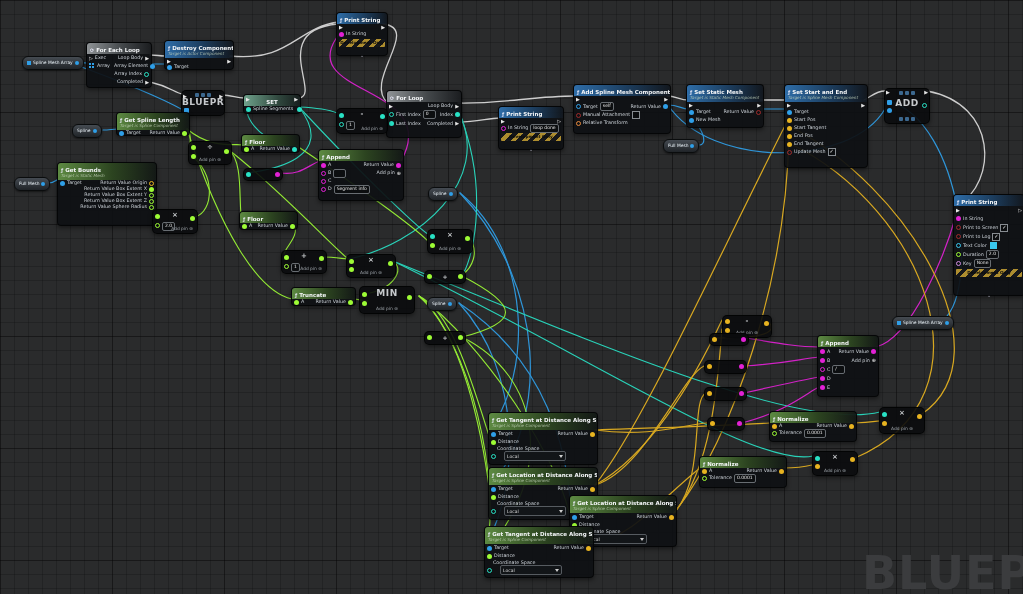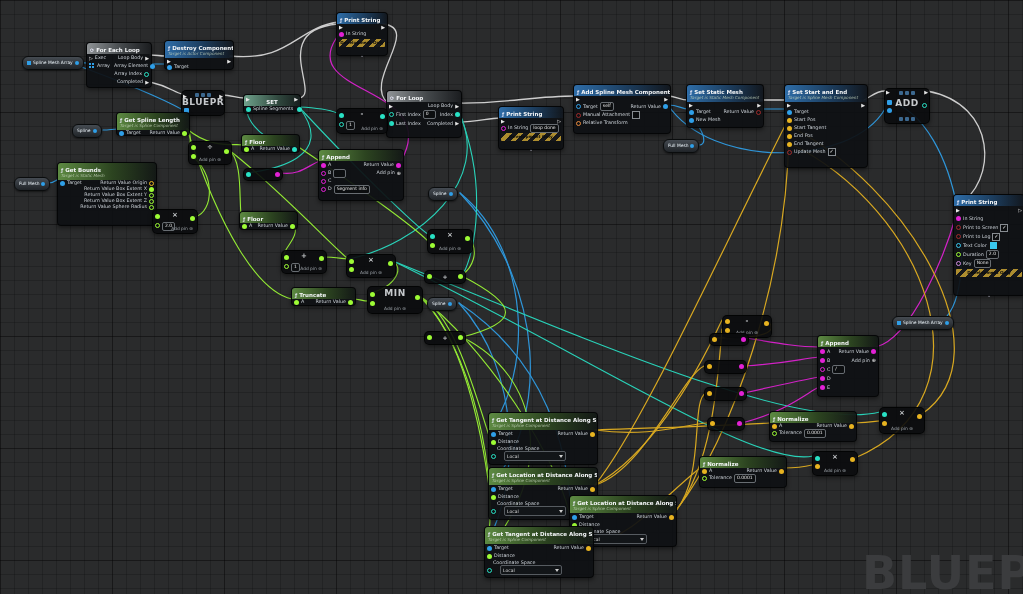--- a/index.html
+++ b/index.html
@@ -567,21 +567,21 @@
   <div class="hdr h-pure"><span class="t"><i class="ic">ƒ</i><span>Truncate</span></span></div>
   <div class="row xs">
         <span class="pin c-f"></span>
         <span class="lbl">A</span>
         <span class="sp"></span>
         <span class="lbl">Return Value</span>
         <span class="pin c-f"></span>
       </div>
 </div>
 
-<div class="cnode" style="left:367px;top:286px;width:54px;height:26px">
+<div class="cnode" style="left:359px;top:286px;width:54px;height:26px">
   <span class="op big" style="top:3px">MIN</span>
   <span class="cpin c-f" style="left:2px;top:5px"></span>
   <span class="cpin c-f" style="left:2px;top:14px"></span>
   <span class="cpin c-f" style="right:2px;top:8px"></span>
   <span class="ap"><span>Add pin</span> <span>⊕</span></span>
 </div>
 
 <div class="cnode" style="left:427px;top:229px;width:44px;height:23px">
   <span class="op">×</span>
   <span class="cpin c-i" style="left:2px;top:4px"></span>

